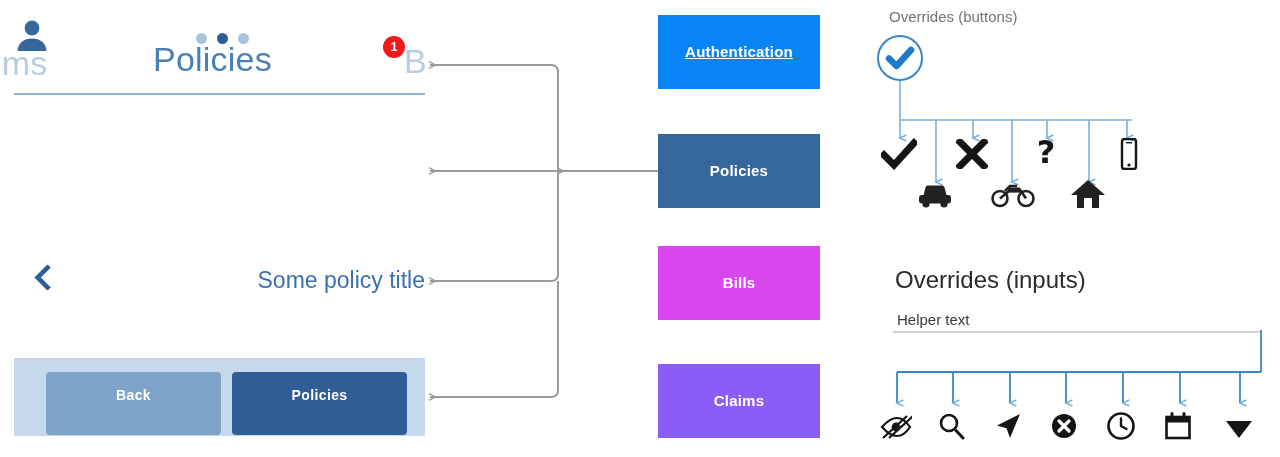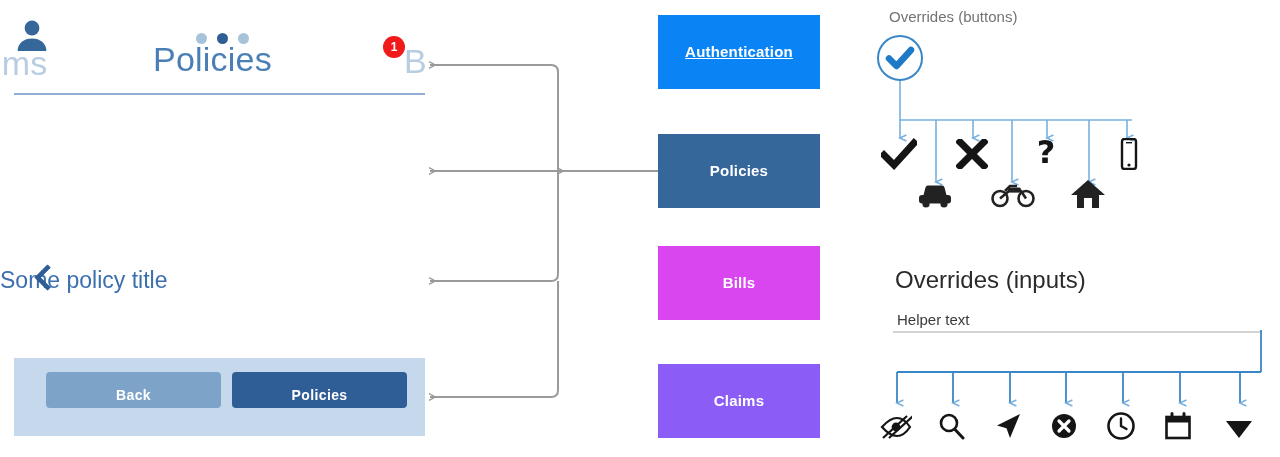--- a/index.html
+++ b/index.html
@@ -49,29 +49,29 @@
     content:"";position:absolute;left:6px;top:2px;
     width:14px;height:14px;border-left:5px solid currentColor;
     border-bottom:5px solid currentColor;transform:rotate(45deg);
     border-radius:1px;
   }
   #section-back-icon{left:26px;top:160px;color:#ffffff;width:26px;height:26px;}
 
   #sub-header{left:0;top:258px;width:425px;height:44px;}
   #sub-header-label{
     position:absolute;left:0;top:0;width:425px;height:44px;line-height:44px;
-    text-align:left;color:#3c6fad;font-size:23px;
+    text-align:right;color:#3c6fad;font-size:23px;
   }
   #sub-back-icon{left:32px;top:266px;color:#2f5e96;width:28px;height:28px;}
 
   #action-bar{
     left:14px;top:358px;width:411px;height:78px;background:#c5d8ec;
   }
   .act-btn{
-    position:absolute;top:14px;height:36px;border-radius:4px;
+    position:absolute;top:14px;height:63px;border-radius:4px;
     color:#ffffff;font-size:14px;font-weight:bold;letter-spacing:.4px;
     text-align:center;line-height:46px;
   }
   #back-button{left:32px;width:175px;background:#7ea3c8;}
   #continue-button{left:218px;width:175px;background:#2f5e96;}
 
   
   .cat-box{
     position:absolute;left:658px;width:162px;height:74px;
     color:#ffffff;font-size:15px;font-weight:bold;

